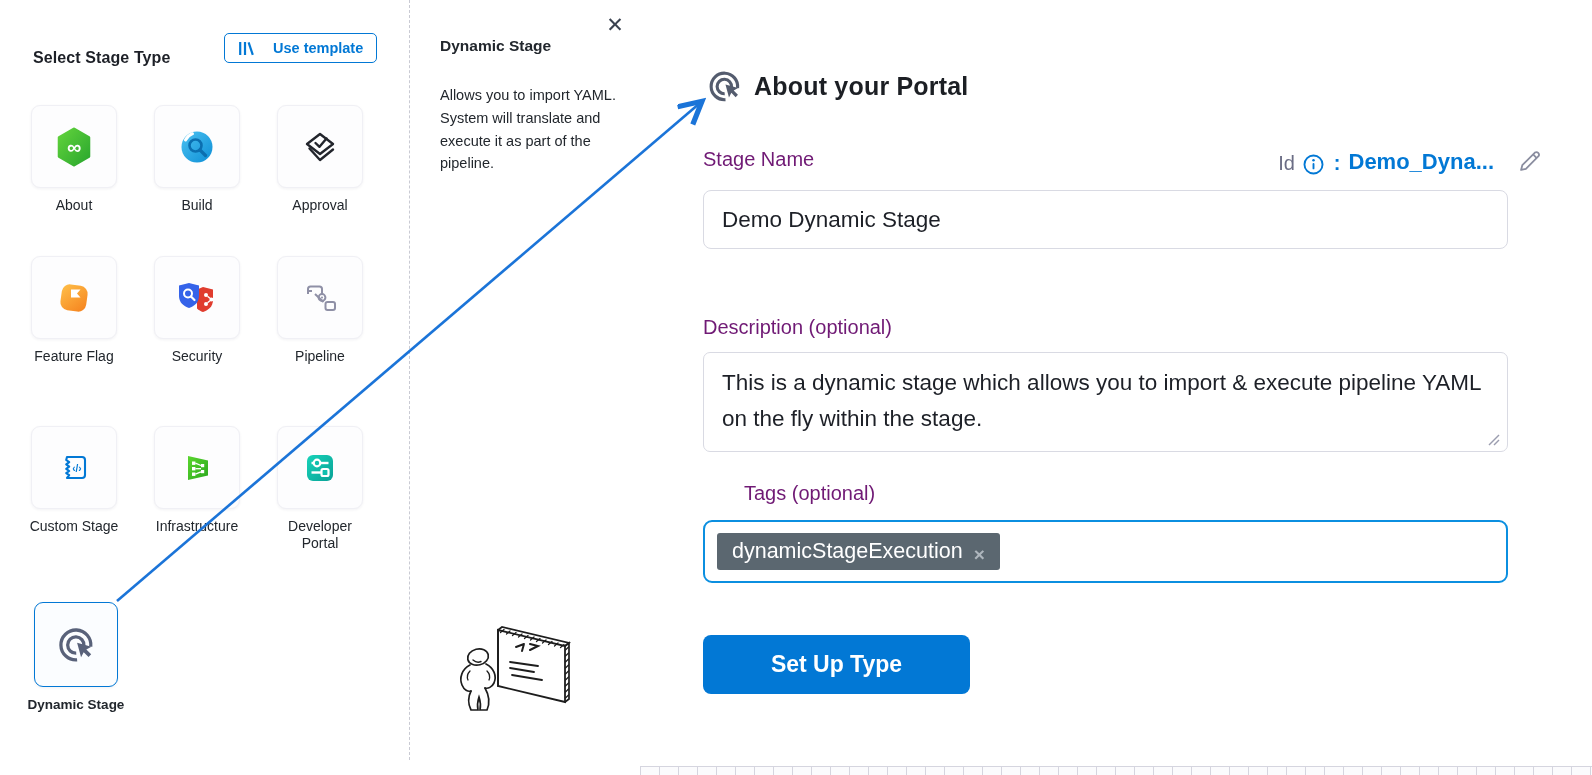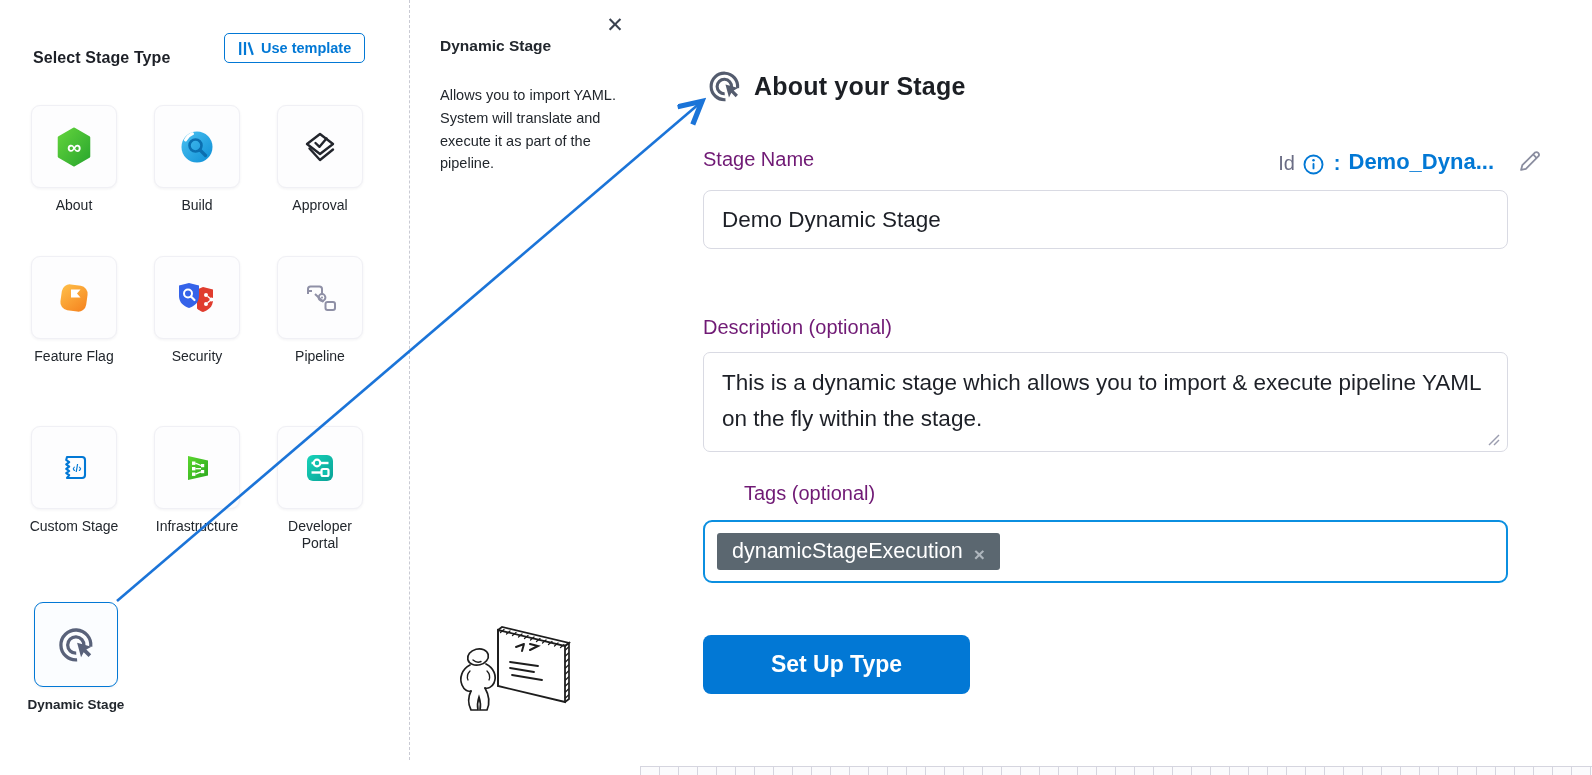--- a/index.html
+++ b/index.html
@@ -3,21 +3,21 @@
 <meta charset="utf-8">
 <style>
   * { margin:0; padding:0; box-sizing:border-box; }
   html,body { width:1592px; height:775px; background:#fff; overflow:hidden;
               font-family:"Liberation Sans", sans-serif; }
   .page { position:relative; width:1592px; height:775px; }
 
   
   .left-title { position:absolute; left:33px; top:49px; font-size:16px; font-weight:bold; color:#1d2027; letter-spacing:.1px;text-align:right; }
   .use-template { position:absolute; left:224px; top:33px; height:30px; padding:0 13px;
-    display:flex; align-items:center; gap:7px; background:#fff;
+    display:flex; align-items:center; gap:19px; background:#fff;
     border:1.5px solid #0278d5; border-radius:5px; color:#0278d5;
     font-size:14.5px; font-weight:600; cursor:pointer; }
   .stage-cell { position:absolute; width:110px; display:flex; flex-direction:column; align-items:center; }
   .stage-tile { width:86px; height:83px; border-radius:9px; background:#fdfdfe;
     border:1px solid #f0f0f5; box-shadow:0 1px 3px rgba(40,41,61,.06);
     display:flex; align-items:center; justify-content:center; cursor:pointer; }
   .stage-tile.selected { background:#fbfdff; border:1.6px solid #0278d5; width:84px; height:85px; }
   .stage-label { margin-top:9px; font-size:14px; color:#22272d; text-align:center; line-height:17px; font-weight:500; width:100px; }
   .stage-label.bold { font-weight:bold; font-size:13.5px; }
 
@@ -299,21 +299,21 @@
   </div>
 
   <div class="about-header">
     <span style="display:flex">
       <svg width="39" height="39" viewBox="0 0 40 40" fill="none">
         <path d="M33.4 21.5 A13.6 13.6 0 1 0 21 33.5" stroke="#545c6e" stroke-width="3.2"></path>
         <path d="M27.2 20.6 A7.4 7.4 0 1 0 20.2 27.4" stroke="#545c6e" stroke-width="3.2"></path>
         <path d="M21 18 L24.6 31.2 L27 26.5 L31.4 30.9 L33.8 28.5 L29.4 24.1 L34 21.6 Z" fill="#545c6e"></path>
       </svg>
     </span>
-    <span class="about-title">About your Stage</span>
+    <span class="about-title">About your Portal</span>
   </div>
 
   <div class="field-label lbl-stage-name">Stage Name</div>
 
   <div class="id-row">
     <span class="id-word">Id</span>
     <span style="display:flex">
       <svg width="21" height="21" viewBox="0 0 20 20">
         <circle cx="10" cy="10" r="8.6" fill="none" stroke="#0278d5" stroke-width="1.8"></circle>
         <circle cx="10" cy="6" r="1.2" fill="#0278d5"></circle>

